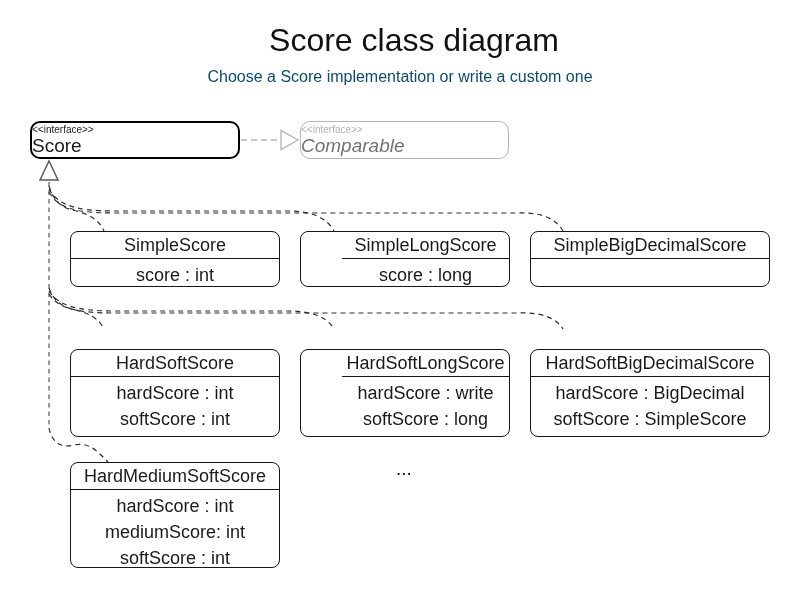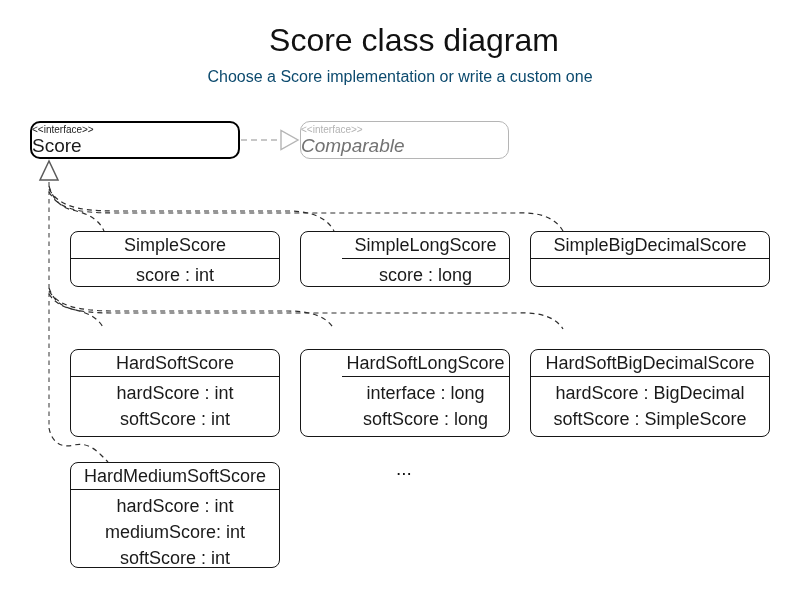--- a/index.html
+++ b/index.html
@@ -103,21 +103,21 @@
   <div class="abs cls col1 row2">
     <div class="t">HardSoftScore</div>
     <div class="a">
       <div>hardScore : int</div>
       <div>softScore : int</div>
     </div>
   </div>
   <div class="abs cls col2 row2">
     <div class="t">HardSoftLongScore</div>
     <div class="a">
-      <div>interface : long</div>
+      <div>hardScore : write</div>
       <div>softScore : long</div>
     </div>
   </div>
   <div class="abs cls col3 row2">
     <div class="t">HardSoftBigDecimalScore</div>
     <div class="a">
       <div>hardScore : BigDecimal</div>
       <div>softScore : SimpleScore</div>
     </div>
   </div>

